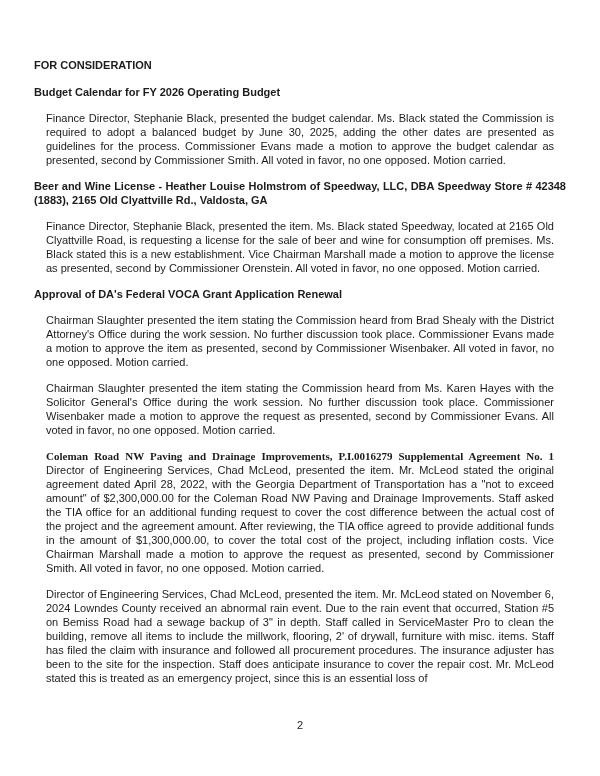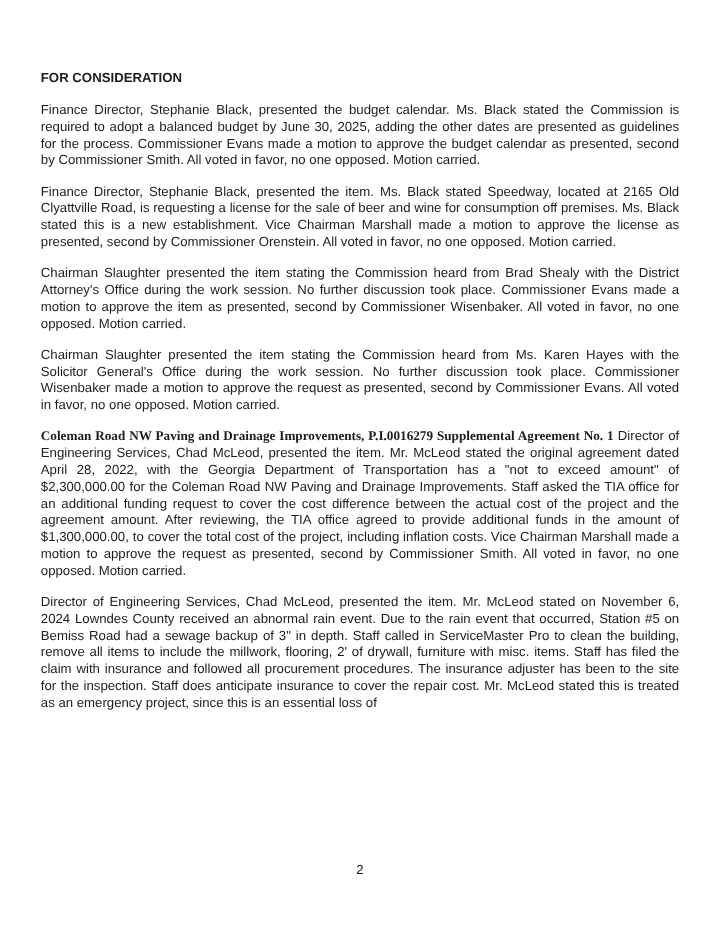--- a/index.html
+++ b/index.html
@@ -28,21 +28,21 @@
   .doc-section {
     margin: 0 0 12px 0;
   }
   .section-heading {
     font-size: 11px;
     font-weight: bold;
     margin: 0;
     text-align: justify;
   }
   .body-text {
-    margin: 0;
+    margin: 12px;
     text-align: justify;
   }
   .runin-heading {
     font-weight: bold;
     font-family: Liberation Serif, serif;
   }
   .page-number {
     position: absolute;
     left: 0;
     right: 0;
@@ -53,28 +53,31 @@
   }
 </style>
 </head>
 <body>
 
 <div class="page">
 
   <h1 class="doc-title">FOR CONSIDERATION</h1>
 
   <section class="doc-section">
+    <h2 class="section-heading">Budget Calendar for FY 2026 Operating Budget</h2>
     <p class="body-text">Finance Director, Stephanie Black, presented the budget calendar. Ms. Black stated the Commission is required to adopt a balanced budget by June 30, 2025, adding the other dates are presented as guidelines for the process. Commissioner Evans made a motion to approve the budget calendar as presented, second by Commissioner Smith. All voted in favor, no one opposed. Motion carried.</p>
   </section>
 
   <section class="doc-section">
+    <h2 class="section-heading">Beer and Wine License - Heather Louise Holmstrom of Speedway, LLC, DBA Speedway Store # 42348 (1883), 2165 Old Clyattville Rd., Valdosta, GA</h2>
     <p class="body-text">Finance Director, Stephanie Black, presented the item.  Ms. Black stated Speedway, located at 2165 Old Clyattville Road, is requesting a license for the sale of beer and wine for consumption off premises. Ms. Black stated this is a new establishment. Vice Chairman Marshall made a motion to approve the license as presented, second by Commissioner Orenstein. All voted in favor, no one opposed. Motion carried.</p>
   </section>
 
   <section class="doc-section">
+    <h2 class="section-heading">Approval of DA's Federal VOCA Grant Application Renewal</h2>
     <p class="body-text">Chairman Slaughter presented the item stating the Commission heard from Brad Shealy with the District Attorney's Office during the work session. No further discussion took place. Commissioner Evans made a motion to approve the item as presented, second by Commissioner Wisenbaker.  All voted in favor, no one opposed. Motion carried.</p>
   </section>
 
   <section class="doc-section">
     <p class="body-text">Chairman Slaughter presented the item stating the Commission heard from Ms. Karen Hayes with the Solicitor General's Office during the work session. No further discussion took place. Commissioner Wisenbaker made a motion to approve the request as presented, second by Commissioner Evans. All voted in favor, no one opposed. Motion carried.</p>
   </section>
 
   <section class="doc-section">
     <p class="body-text">
       <span class="runin-heading">Coleman Road NW Paving and Drainage Improvements, P.I.0016279 Supplemental Agreement No. 1</span><span> Director of Engineering Services, Chad McLeod, presented the item. Mr. McLeod stated the original agreement dated April 28, 2022, with the Georgia Department of Transportation has a "not to exceed amount" of $2,300,000.00 for the Coleman Road NW Paving and Drainage Improvements. Staff asked the TIA office for an additional funding request to cover the cost difference between the actual cost of the project and the agreement amount.  After reviewing, the TIA office agreed to provide additional funds in the amount of $1,300,000.00, to cover the total cost of the project, including inflation costs. Vice Chairman Marshall made a motion to approve the request as presented, second by Commissioner Smith. All voted in favor, no one opposed. Motion carried.</span>

